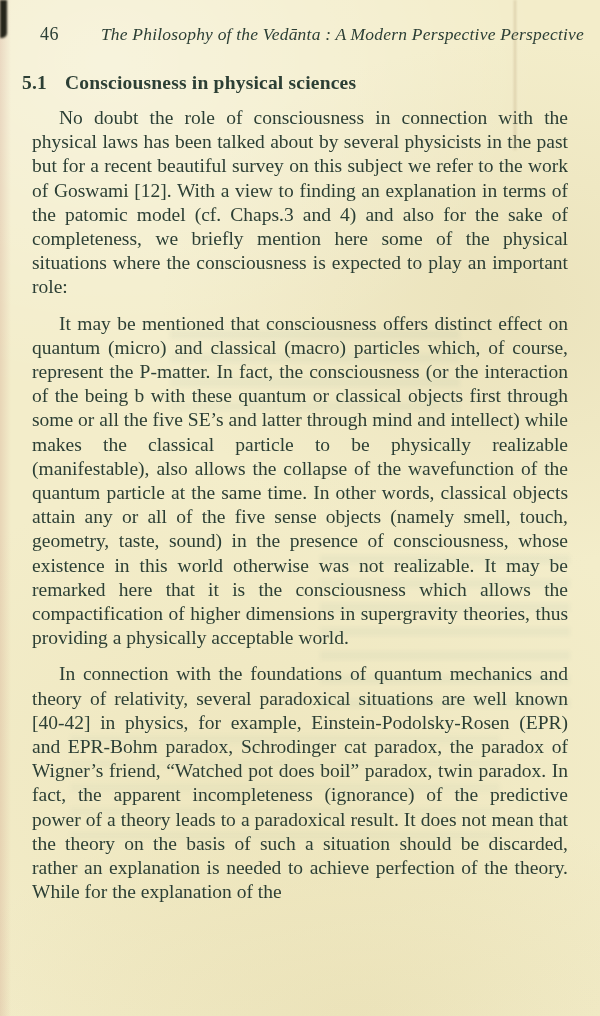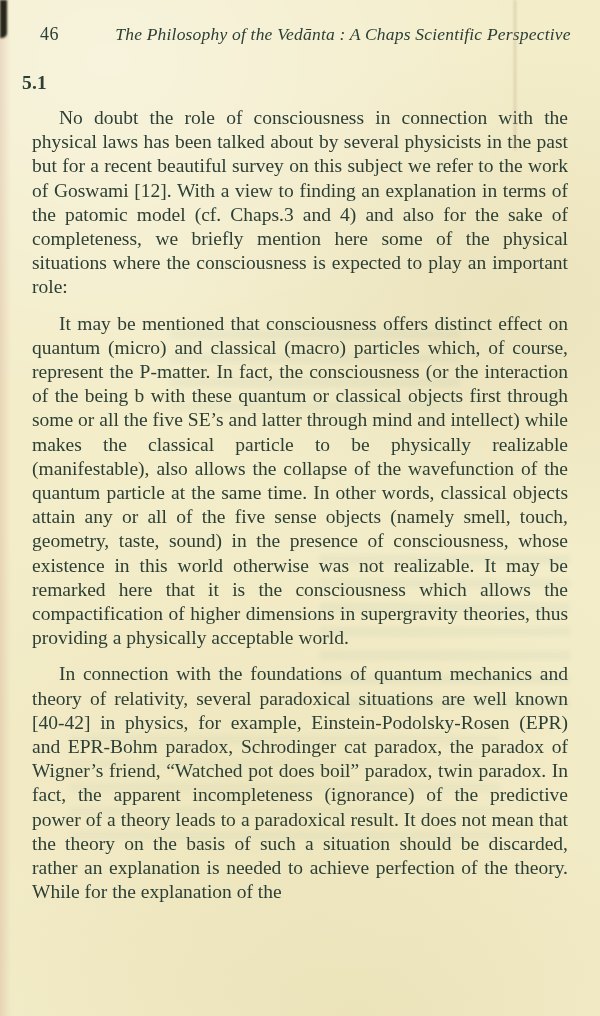--- a/index.html
+++ b/index.html
@@ -80,25 +80,26 @@
 
   <div class="edge-left-shade"></div>
   <div class="edge-mark"></div>
   <div class="crease"></div>
   <div class="ghost ghost-1"></div>
   <div class="ghost ghost-2"></div>
   <div class="ghost ghost-3"></div>
 
   <header class="header">
     <span class="pagenum">46</span>
-    <span class="runtitle">The Philosophy of the Vedānta : A Chaps Scientific Perspective</span>
+    <span class="runtitle">The Philosophy of the Vedānta : A Modern Perspective Perspective</span>
   </header>
 
   <h2 class="heading">
     <span class="secnum">5.1</span>
+    <span class="sectitle">Consciousness in physical sciences</span>
   </h2>
 
   <main class="bodytext">
     <p>No doubt the role of consciousness in connection with the physical laws has been talked about by several physicists in the past but for a recent beautiful survey on this subject we refer to the work of Goswami [12]. With a view to finding an explanation in terms of the patomic model (cf. Chaps.3 and 4) and also for the sake of completeness, we briefly mention here some of the physical situations where the consciousness is expected to play an important role:</p>
     <p>It may be mentioned that consciousness offers distinct effect on quantum (micro) and classical (macro) particles which, of course, represent the P-matter. In fact, the consciousness (or the interaction of the being b with these quantum or classical objects first through some or all the five SE’s and latter through mind and intellect) while makes the classical particle to be physically realizable (manifestable), also allows the collapse of the wavefunction of the quantum particle at the same time. In other words, classical objects attain any or all of the five sense objects (namely smell, touch, geometry, taste, sound) in the presence of consciousness, whose existence in this world otherwise was not realizable. It may be remarked here that it is the consciousness which allows the compactification of higher dimensions in supergravity theories, thus providing a physically acceptable world.</p>
     <p>In connection with the foundations of quantum mechanics and theory of relativity, several paradoxical situations are well known [40-42] in physics, for example, Einstein-Podolsky-Rosen (EPR) and EPR-Bohm paradox, Schrodinger cat paradox, the paradox of Wigner’s friend, “Watched pot does boil” paradox, twin paradox. In fact, the apparent incompleteness (ignorance) of the predictive power of a theory leads to a paradoxical result. It does not mean that the theory on the basis of such a situation should be discarded, rather an explanation is needed to achieve perfection of the theory. While for the explanation of the</p>
   </main>
 
 </div>
 

